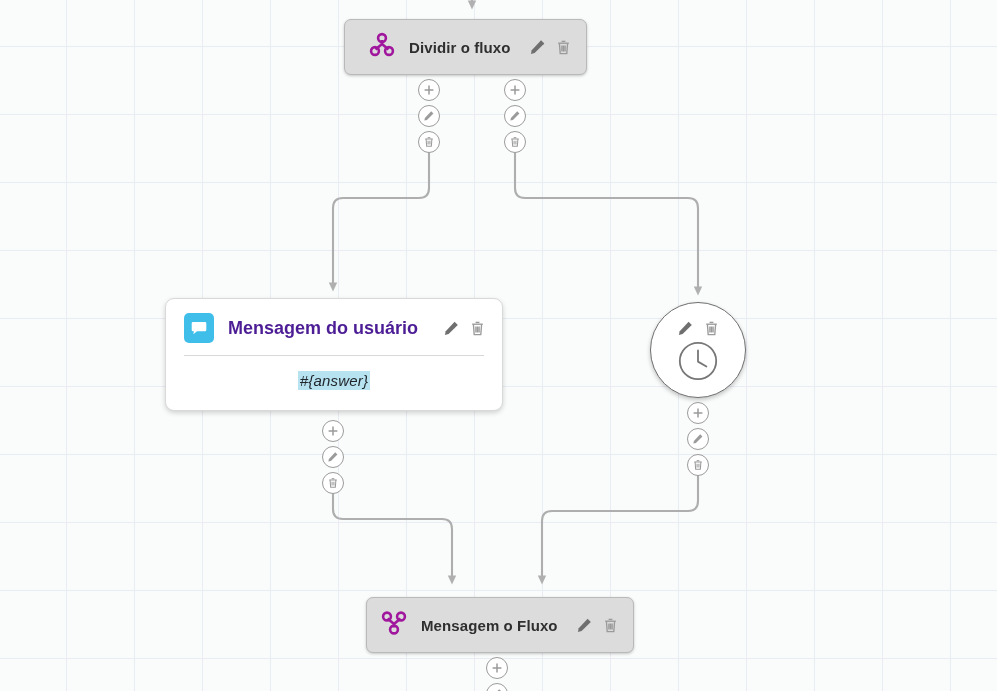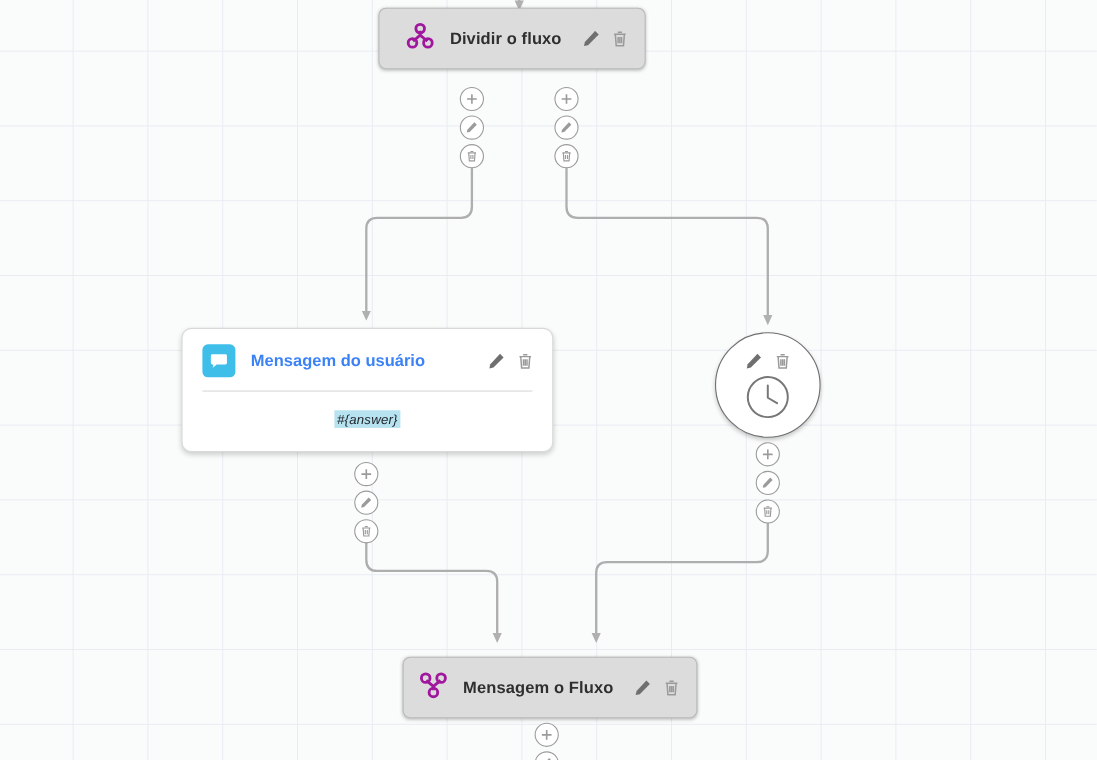--- a/index.html
+++ b/index.html
@@ -74,23 +74,23 @@
     border-radius: 9px;
     box-shadow: 0 2px 5px rgba(0,0,0,0.17);
     width: 338px;
   }
   .card-head {
     display: flex;
     align-items: center;
     padding: 14px 16px 12px 18px;
   }
   .card-head .title {
-    font-size: 15px;
+    font-size: 18px;
     font-weight: bold;
-    color: #3b82f6;
+    color: #4c1d95;
     margin-left: 14px;
     white-space: nowrap;
   }
   .card-head .tools {
     display: flex;
     align-items: center;
     margin-left: auto;
     gap: 9px;
   }
   .card-divider {
@@ -99,21 +99,21 @@
     margin: 0 18px;
   }
   .card-body {
     padding: 16px 18px 20px;
     text-align: center;
   }
   .var-token {
     background: #b7e2f0;
     color: #20262b;
     font-style: italic;
-    font-size: 12px;
+    font-size: 15px;
     padding: 1px 2px;
     letter-spacing: .2px;
   }
 
   
   .node-circle {
     width: 96px;
     height: 96px;
     border-radius: 50%;
     background: #ffffff;
@@ -180,21 +180,21 @@
       <path d="M429,152 L429,188 Q429,198 419,198 L343,198 Q333,198 333,208 L333,287" marker-end="url(#arrow)"></path>
 
       <path d="M515,152 L515,188 Q515,198 525,198 L688,198 Q698,198 698,208 L698,291" marker-end="url(#arrow)"></path>
 
       <path d="M333,493 L333,509 Q333,519 343,519 L442,519 Q452,519 452,529 L452,580" marker-end="url(#arrow)"></path>
 
       <path d="M698,474 L698,501 Q698,511 688,511 L552,511 Q542,511 542,521 L542,580" marker-end="url(#arrow)"></path>
     </g>
   </svg>
 
-  <div class="node node-grey" style="left:344px; top:7px;padding-left:24px;">
+  <div class="node node-grey" style="left:344px; top:19px;padding-left:24px;">
     <span class="icon">
       <svg width="26" height="26" viewBox="0 0 26 26">
         <g stroke="#a0179e" stroke-width="2.6" fill="none">
           <path d="M13,8 L13,12 M13,12 L6.5,17.5 M13,12 L19.5,17.5"></path>
         </g>
         <circle cx="13" cy="6" r="3.9" fill="none" stroke="#a0179e" stroke-width="2.6"></circle>
         <circle cx="6" cy="19" r="3.9" fill="none" stroke="#a0179e" stroke-width="2.6"></circle>
         <circle cx="20" cy="19" r="3.9" fill="none" stroke="#a0179e" stroke-width="2.6"></circle>
       </svg>
     </span>

